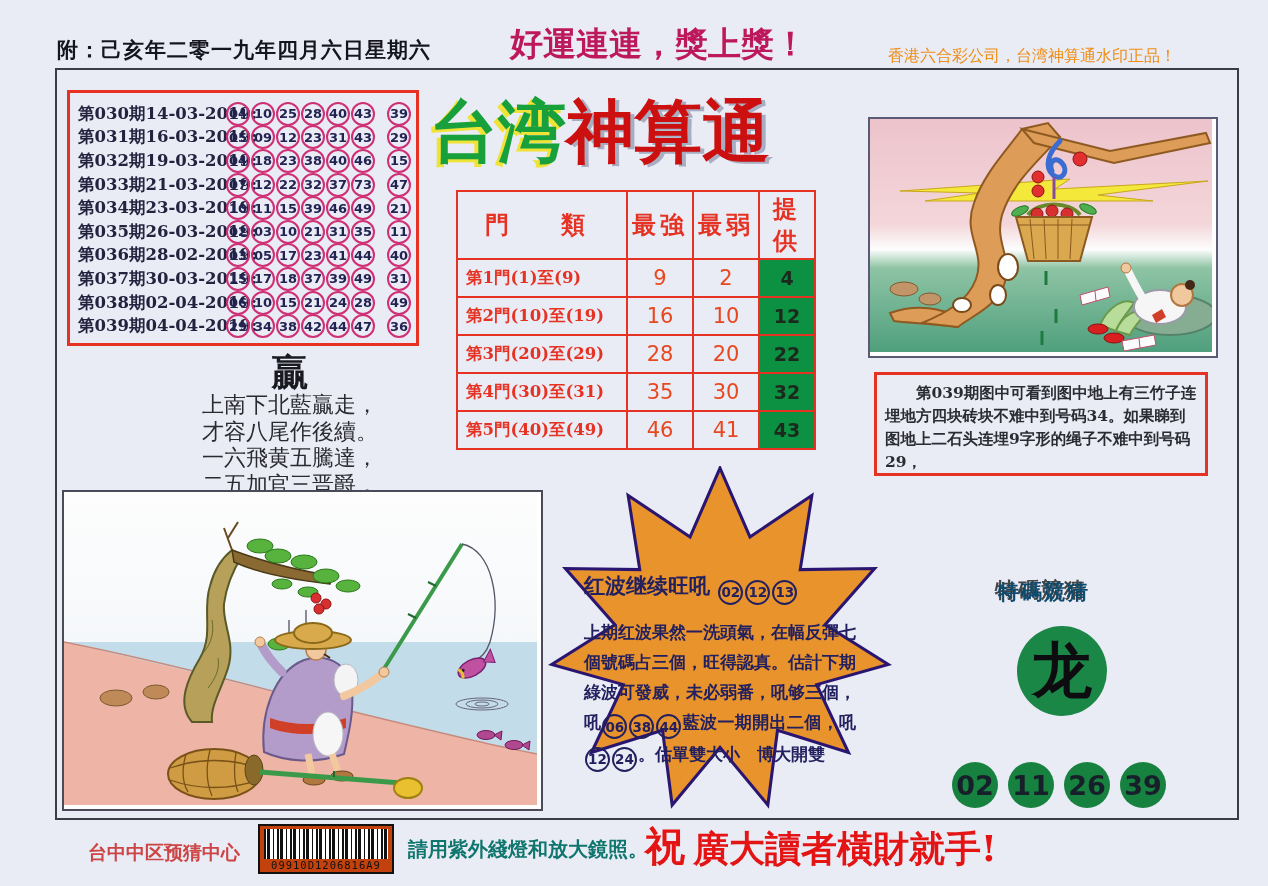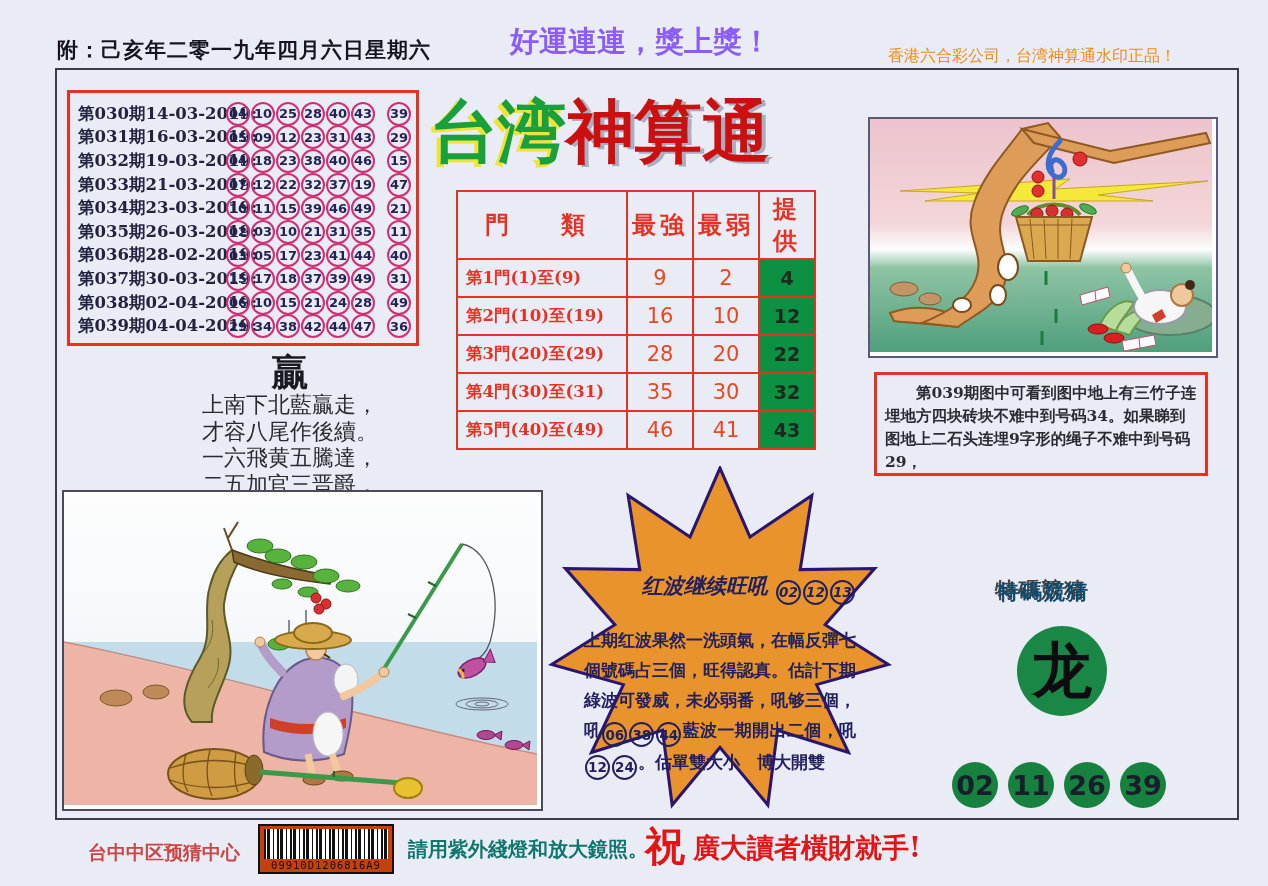--- a/index.html
+++ b/index.html
@@ -2,21 +2,21 @@
 <html><head>
 <meta charset="utf-8">
 <style>
   html,body{margin:0;padding:0;}
   .page{position:relative;width:1268px;height:886px;background:#e9ebf5;
         font-family:"DejaVu Serif",serif;overflow:hidden;}
 
   
   .date-line{position:absolute;left:57px;top:36px;font-size:21px;font-weight:bold;
              color:#15151f;letter-spacing:1px;}
-  .headline{position:absolute;left:510px;top:22px;font-size:29px;font-weight:bold;color:#8b5cf6;}
+  .headline{position:absolute;left:510px;top:22px;font-size:33px;font-weight:bold;color:#be185d;}
   .subheadline{position:absolute;left:888px;top:46px;font-size:16px;font-weight:normal;color:#ef8d15;}
 
   .main-box{position:absolute;left:55px;top:68px;width:1180px;height:748px;border:2px solid #3c3c46;}
 
   
   .results-box{position:absolute;left:67px;top:90px;width:352px;height:256px;
                border:3px solid #e63223;box-sizing:border-box;padding:9px 4px 4px 8px;}
   .result-row{display:flex;align-items:center;height:23.6px;white-space:nowrap;}
   .result-label{font-size:16.5px;font-weight:bold;color:#23233f;width:148px;flex:none;}
   .result-nums{display:inline-flex;}
@@ -54,21 +54,21 @@
   .illus-a svg,.illus-b svg{display:block;}
 
   
   .analysis-box{position:absolute;left:874px;top:372px;width:334px;height:104px;border:3px solid #e63223;
                 box-sizing:border-box;padding:6px 8px;font-size:15.5px;font-weight:bold;color:#2b2b33;
                 line-height:23px;text-indent:2em;}
 
   
   .star-wrap{position:absolute;left:548px;top:466px;width:344px;height:348px;}
   .star-text{position:absolute;left:36px;top:106px;width:272px;color:#23205f;}
-  .star-title{font-size:21px;font-weight:bold;text-align:right;margin-bottom:20px;white-space:nowrap;font-style:italic;}
+  .star-title{font-size:21px;font-weight:bold;text-align:left;margin-bottom:12px;white-space:nowrap;}
   .star-body{font-size:17px;font-weight:bold;line-height:30px;text-align:justify;}
   .starcircle{display:inline-flex;justify-content:center;align-items:center;width:21px;height:21px;
               border:2px solid #23205f;border-radius:50%;font-size:13.5px;font-weight:bold;margin:0 1px;
               vertical-align:-4px;font-family:"DejaVu Sans",sans-serif;}
 
   
   .special-title{position:absolute;left:998px;top:578px;font-size:21px;font-weight:bold;color:#0c4a6e;
                  text-shadow:-3px -2px 0 #454545;letter-spacing:2px;}
   .zodiac{position:absolute;left:1017px;top:626px;width:90px;height:90px;border-radius:50%;background:#1b8746;
           display:flex;align-items:center;justify-content:center;font-size:60px;font-weight:bold;color:#0d0d11;}
@@ -81,21 +81,21 @@
   .center-name{position:absolute;left:88px;top:840px;font-size:19px;font-weight:bold;color:#cc4444;}
   .barcode{position:absolute;left:258px;top:824px;width:136px;height:50px;border:2px solid #111;
            background:#c2410c;box-sizing:border-box;padding:3px 4px 1px;}
   .barcode-stripes{height:30px;background:repeating-linear-gradient(90deg,
       #111 0 2px,#fff 2px 3px,#111 3px 6px,#fff 6px 9px,#111 9px 10px,#fff 10px 13px);}
   .barcode-text{font-family:"DejaVu Sans Mono",monospace;font-size:10.5px;text-align:center;color:#111;
                 letter-spacing:1px;}
   .uv-note{position:absolute;left:408px;top:836px;font-size:20px;font-weight:bold;color:#0f766e;}
   .wish{position:absolute;left:645px;top:824px;color:#e41414;font-weight:bold;display:flex;align-items:flex-start;}
   .wish-prefix{font-size:40px;line-height:44px;margin-right:8px;}
-  .wish-text{font-size:27px;line-height:48px;}
+  .wish-text{font-size:36px;line-height:48px;}
   .year-wish{position:absolute;left:972px;top:830px;font-size:25px;font-weight:bold;font-style:italic;
              color:#c23030;letter-spacing:10px;white-space:nowrap;}
 </style>
 </head>
 <body>
 
 <div class="page">
 
   <div class="date-line">附：己亥年二零一九年四月六日星期六</div>
   <div class="headline">好運連連，獎上獎！</div>
@@ -142,21 +142,21 @@
           <span class="numcircle special-ball">15</span>
         </div>
         <div class="result-row">
           <span class="result-label">第033期21-03-2019:</span>
           <span class="result-nums">
             <span class="numcircle">07</span>
             <span class="numcircle">12</span>
             <span class="numcircle">22</span>
             <span class="numcircle">32</span>
             <span class="numcircle">37</span>
-            <span class="numcircle">19</span>
+            <span class="numcircle">73</span>
           </span>
           <span class="numcircle special-ball">47</span>
         </div>
         <div class="result-row">
           <span class="result-label">第034期23-03-2019:</span>
           <span class="result-nums">
             <span class="numcircle">10</span>
             <span class="numcircle">11</span>
             <span class="numcircle">15</span>
             <span class="numcircle">39</span>

